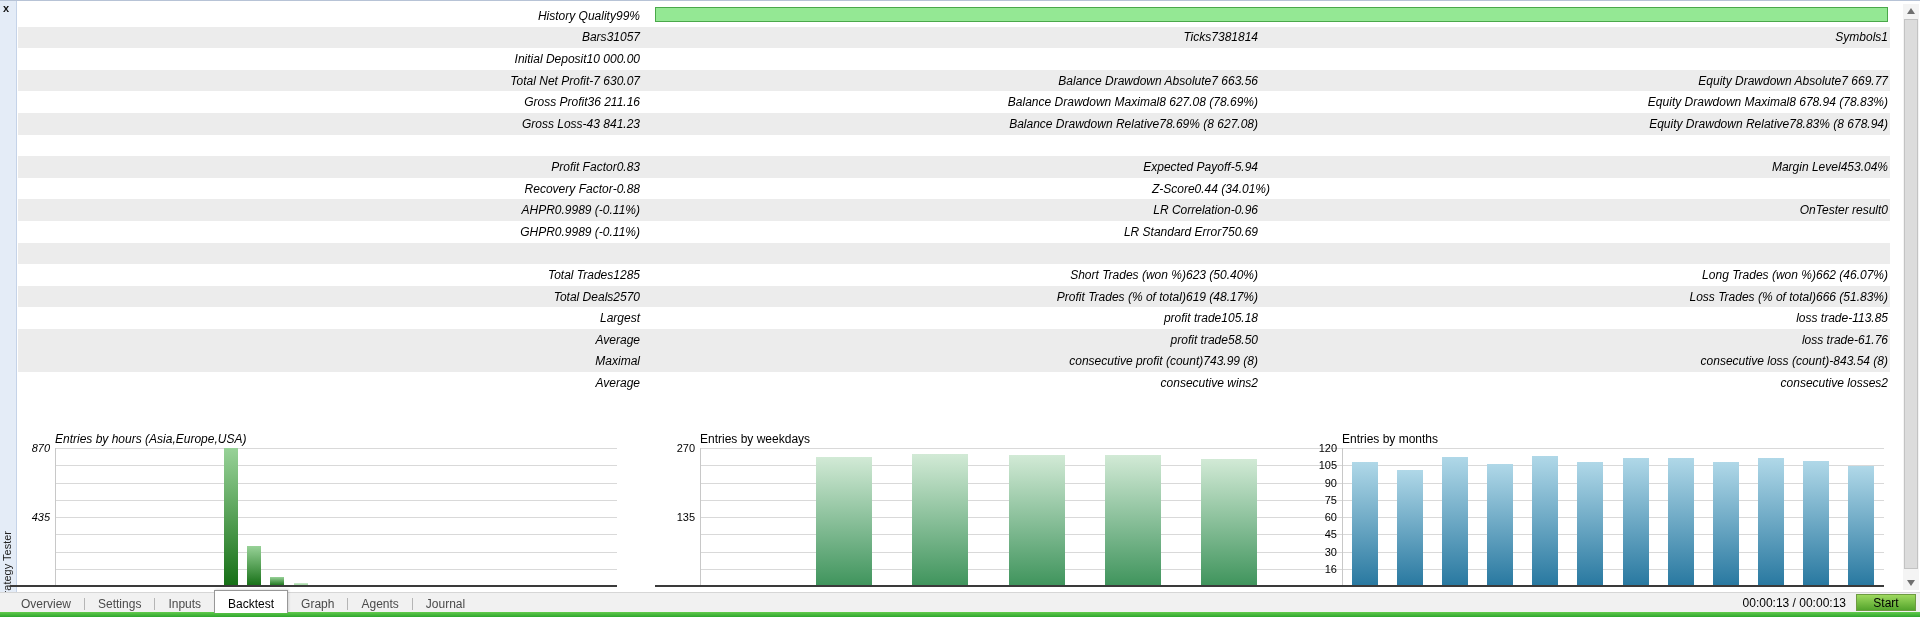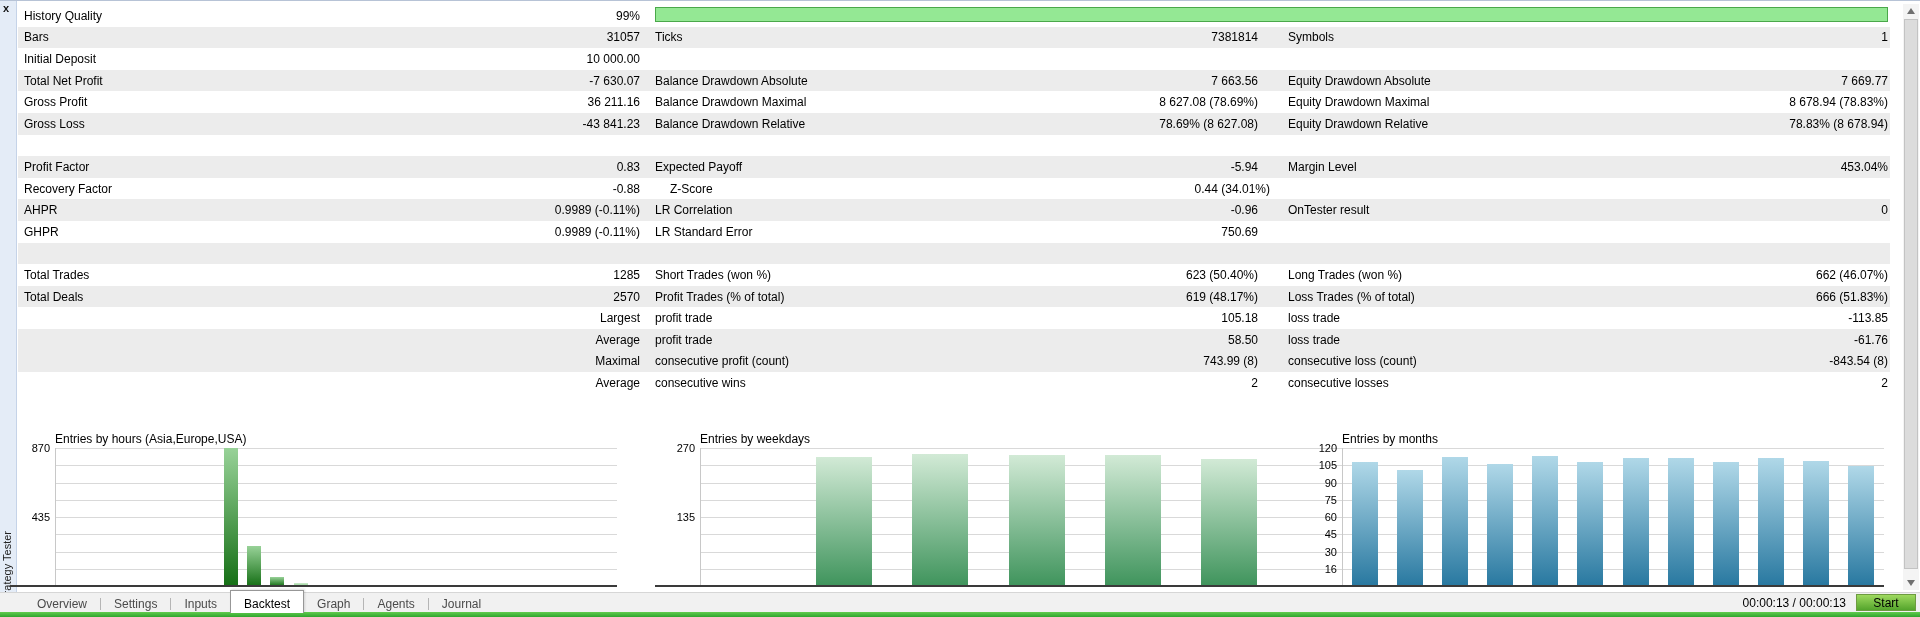--- a/index.html
+++ b/index.html
@@ -7,39 +7,39 @@
         font-family:"Liberation Sans",sans-serif;font-size:12px;color:#000;
         overflow:hidden;border-top:1px solid #b7c3d6;box-sizing:border-box;}
   
   .left-strip{position:absolute;left:0;top:0;width:17px;height:612px;background:#e4ecf7;border-right:1px solid #c5d3e8;box-sizing:border-box;}
   .close-x{position:absolute;top:0;left:3px;font-size:11px;font-weight:bold;color:#111;cursor:default;line-height:14px;}
   .vtitle{position:absolute;bottom:8px;left:1px;writing-mode:vertical-rl;transform:rotate(180deg);font-size:11px;color:#222;white-space:nowrap;}
   
   .stats{position:absolute;left:18px;top:4px;width:1872px;}
   .row{display:flex;height:21.6px;align-items:center;position:relative;background:#fff;}
   .row.gray{background:#ececec;}
-  .c{display:flex;justify-content:space-between;box-sizing:border-box;align-items:center;}
+  .c{display:flex;justify-content:flex-end;box-sizing:border-box;align-items:center;font-style:italic;}
   .c1{width:622px;padding-left:6px;}
-  .c2{width:618px;padding-left:15px;gap:24px;}
+  .c2{width:618px;padding-left:15px;}
   .c3{width:630px;padding-left:30px;}
   .lbl{white-space:nowrap;}
   .val{white-space:nowrap;text-align:right;}
   .hq-progress{position:absolute;left:637px;top:2px;width:1233px;height:15px;background:#94e894;border:1px solid #4aa84a;box-sizing:border-box;}
   
   .charts{position:absolute;left:0;top:430px;width:1920px;height:160px;}
   .chart{position:absolute;top:0;height:158px;}
   .chart-title{position:absolute;top:1px;left:0;font-size:12px;color:#000;white-space:nowrap;}
   .grid{position:absolute;height:1px;background:#d9d9d9;left:0;}
   .yaxis{position:absolute;width:1px;background:#c8c8c8;}
   .baseline{position:absolute;height:2px;background:#3a3a3a;}
   .ytick{position:absolute;width:40px;text-align:right;font-size:11px;color:#000;}
   .bar{position:absolute;}
   
   .tabbar{position:absolute;left:0;top:591px;width:1920px;height:21px;background:#f1f1f1;border-top:1px solid #d6d6d6;
-          display:flex;align-items:stretch;padding-left:24px;box-sizing:border-box;}
+          display:flex;align-items:stretch;padding-left:8px;box-sizing:border-box;}
   .tab{padding:4px 13px 0;font-size:12px;color:#4a4a4a;white-space:nowrap;cursor:default;}
   .tab.active{background:#fff;border:1px solid #979797;border-bottom:none;color:#000;margin-top:-3px;padding-top:6px;z-index:3;box-shadow:1px -1px 2px rgba(0,0,0,.12);}
   .sep{width:1px;height:12px;background:#b5b5b5;margin-top:5px;}
   .time{position:absolute;top:595px;right:74px;font-size:12px;color:#000;}
   .start-btn{position:absolute;top:593px;right:4px;width:60px;height:17px;font-family:"Liberation Sans",sans-serif;
              background:linear-gradient(#9ed95f,#54a42c);border:1px solid #6d9b40;font-size:12px;color:#000;
              line-height:14px;padding:0;text-align:center;}
   
   .scrollbar{position:absolute;right:1px;top:3px;width:16px;height:586px;background:#f4f4f4;}
   .sb-up{position:absolute;top:4px;left:4px;width:0;height:0;border-left:4px solid transparent;border-right:4px solid transparent;border-bottom:6px solid #707070;}
@@ -303,21 +303,21 @@
           <span class="val">2</span>
         </div>
         <div class="c c3">
           <span class="lbl">consecutive losses</span>
           <span class="val">2</span>
         </div>
       </div>
     </div>
 
   <div class="charts" id="charts">
-      <div class="chart" style="left: 55px; width: 562px;">
+      <div class="chart" style="left: 55px; width: 562px; font-style: italic;">
         <div class="chart-title">Entries by hours (Asia,Europe,USA)</div>
         <div class="grid" style="top: 17px; width: 562px;"></div>
         <div class="grid" style="top: 34.25px; width: 562px;"></div>
         <div class="grid" style="top: 51.5px; width: 562px;"></div>
         <div class="grid" style="top: 68.75px; width: 562px;"></div>
         <div class="grid" style="top: 86px; width: 562px;"></div>
         <div class="grid" style="top: 103.25px; width: 562px;"></div>
         <div class="grid" style="top: 120.5px; width: 562px;"></div>
         <div class="grid" style="top: 137.75px; width: 562px;"></div>
         <div class="yaxis" style="left: 0px; top: 17px; height: 138px;"></div>

